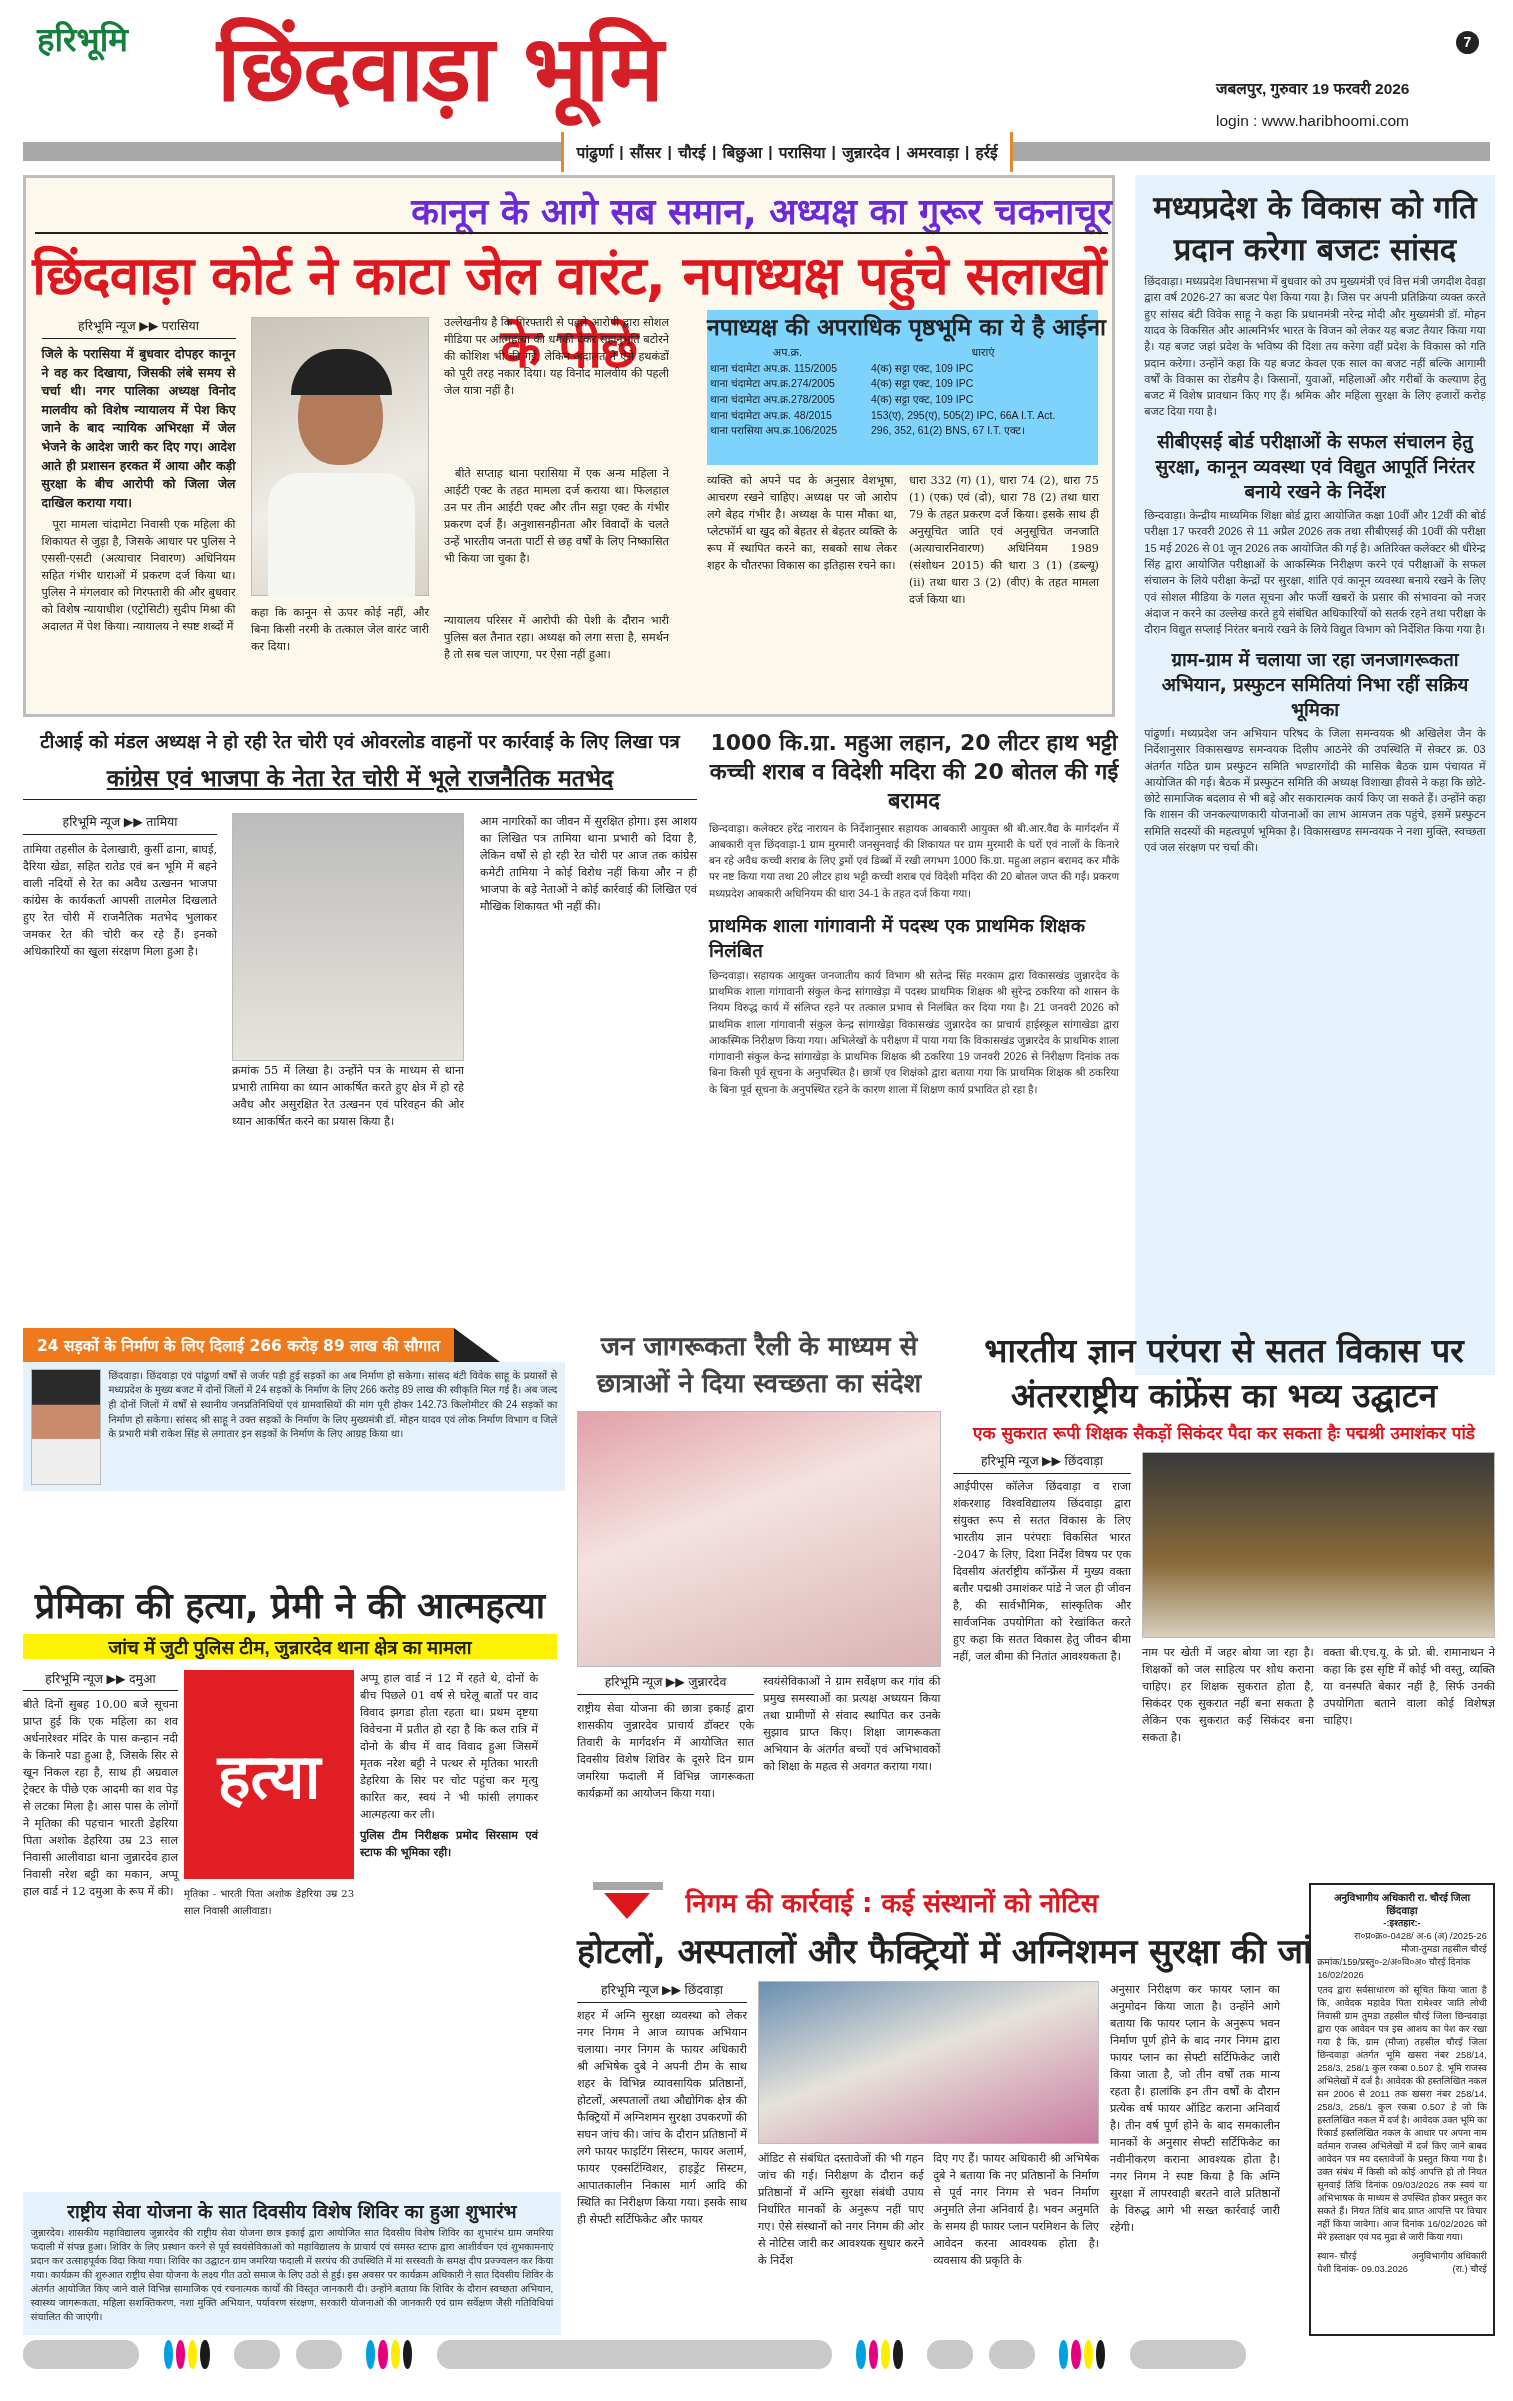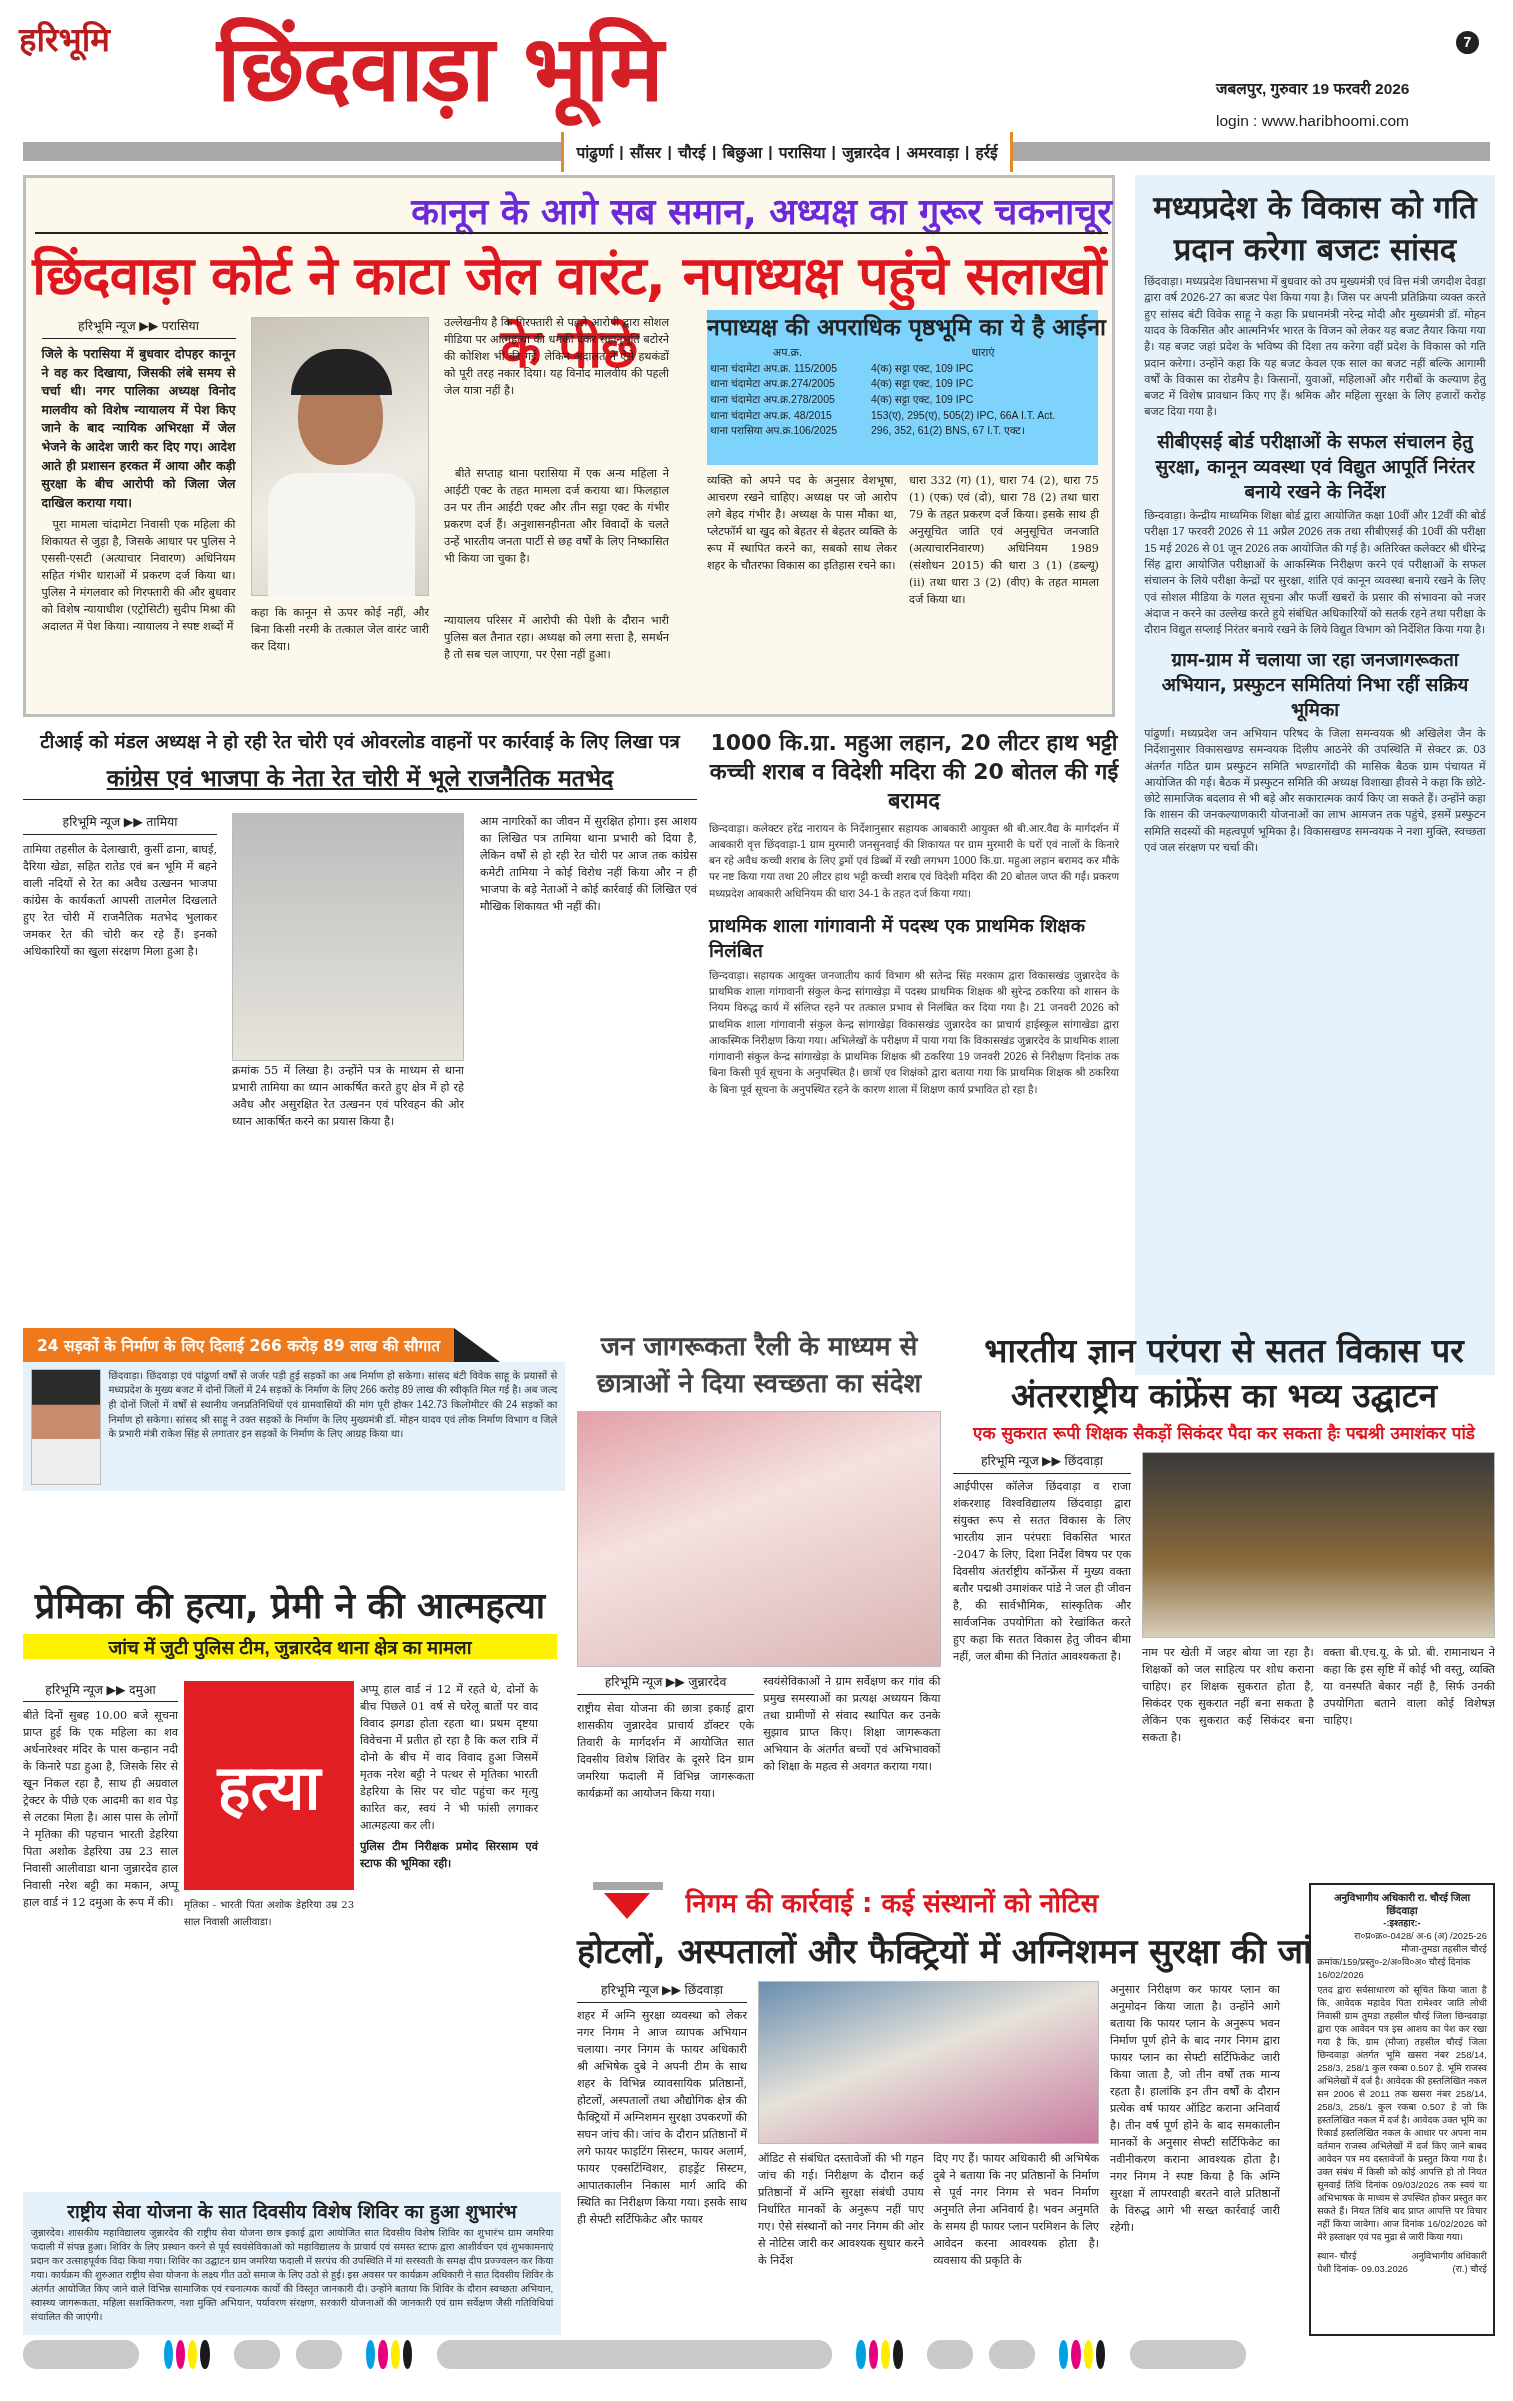--- a/index.html
+++ b/index.html
@@ -1,18 +1,18 @@
 <!DOCTYPE html>
 <html style="font-size:12.4px"><head>
 <meta charset="utf-8">
 <style>
 *{box-sizing:border-box;margin:0;padding:0}
 body{width:1514px;height:2401px;background:#fff;font-family:"Liberation Sans","DejaVu Sans",sans-serif;color:#222;position:relative;overflow:hidden}
 .abs{position:absolute}
-.masthead-brand{left:19px;top:15.5px;color:#b91c1c;font-size:33px;font-weight:bold;font-family:"DejaVu Sans",sans-serif}
+.masthead-brand{left:37px;top:15.5px;color:#15803d;font-size:33px;font-weight:bold;font-family:"DejaVu Sans",sans-serif}
 .masthead-title{left:217px;top:23px;color:#d41f26;font-size:91px;font-weight:bold;font-family:"DejaVu Sans",sans-serif;letter-spacing:-1.5px;line-height:1}
 .page-num{left:1456px;top:31px;width:23px;height:23px;border-radius:50%;background:#222;color:#fff;font-size:14px;font-weight:bold;text-align:center;line-height:23px}
 .dateline{left:1216px;top:77px;font-size:15.5px;color:#222;font-weight:bold}
 .login{left:1216px;top:112px;font-size:15.5px;color:#222}
 .navbar-strip{left:23px;top:142px;width:1467px;height:18.6px;background:#a8a8a8}
 .nav-box{left:561px;top:132px;height:40px;background:#fff;border-left:3.1px solid #e58a2b;border-right:3.1px solid #e58a2b;padding:0 12.4px;display:flex;align-items:center;gap:6.2px;font-size:15.5px;font-weight:bold}
 .nav-sep{color:#222}
 .lead{left:23px;top:175px;width:1092px;height:542px;background:#fdf8ec;border:3.1px solid #bdbdbd}
 .kicker{left:0;top:7.7px;width:100%;text-align:right;font-size:36px;font-weight:bold;color:#6d28d9;font-family:"DejaVu Sans",sans-serif}
 .kicker-rule{left:9.3px;top:54px;width:1073px;height:1.5px;background:#222}
@@ -186,21 +186,21 @@
         <div class="col" style="width:172px">नाम पर खेती में जहर बोया जा रहा है। शिक्षकों को जल साहित्य पर शोध कराना चाहिए। हर शिक्षक सुकरात होता है, सिकंदर एक सुकरात नहीं बना सकता है लेकिन एक सुकरात कई सिकंदर बना सकता है।</div>
         <div class="col" style="width:172px">वक्ता बी.एच.यू. के प्रो. बी. रामानाथन ने कहा कि इस सृष्टि में कोई भी वस्तु, व्यक्ति या वनस्पति बेकार नहीं है, सिर्फ उनकी उपयोगिता बताने वाला कोई विशेषज्ञ चाहिए।</div>
       </div>
     </div>
   </div>
 </div>
 
 <div class="abs" style="left:23px;top:1580px;width:534px;height:596px">
   <div class="sec-head" style="font-size:36px;text-align:center">प्रेमिका की हत्या, प्रेमी ने की आत्महत्या</div>
   <div class="yellow-band" style="margin-top:4.6px">जांच में जुटी पुलिस टीम, जुन्नारदेव थाना क्षेत्र का मामला</div>
-  <div style="display:flex;gap:6px;margin-top:22px">
+  <div style="display:flex;gap:6px;margin-top:11px">
     <div style="width:155px">
       <div class="byline">हरिभूमि न्यूज ▶▶ दमुआ</div>
       <div class="col" style="margin-top:4.6px">बीते दिनों सुबह 10.00 बजे सूचना प्राप्त हुई कि एक महिला का शव अर्धनारेश्वर मंदिर के पास कन्हान नदी के किनारे पडा हुआ है, जिसके सिर से खून निकल रहा है, साथ ही अग्रवाल ट्रेक्टर के पीछे एक आदमी का शव पेड़ से लटका मिला है। आस पास के लोगों ने मृतिका की पहचान भारती डेहरिया पिता अशोक डेहरिया उम्र 23 साल निवासी आलीवाडा थाना जुन्नारदेव हाल निवासी नरेश बट्टी का मकान, अप्पू हाल वार्ड नं 12 दमुआ के रूप में की।</div>
     </div>
     <div style="width:170px">
       <div class="hatya-img" style="height:209px">हत्या</div>
       <div class="col" style="margin-top:6.2px;font-size:10px">मृतिका - भारती पिता अशोक डेहरिया उम्र 23 साल निवासी आलीवाडा।</div>
     </div>
     <div style="width:178px">
       <div class="col">अप्पू हाल वार्ड नं 12 में रहते थे, दोनों के बीच पिछले 01 वर्ष से घरेलू बातों पर वाद विवाद झगडा होता रहता था। प्रथम दृष्टया विवेचना में प्रतीत हो रहा है कि कल रात्रि में दोनो के बीच में वाद विवाद हुआ जिसमें मृतक नरेश बट्टी ने पत्थर से मृतिका भारती डेहरिया के सिर पर चोट पहुंचा कर मृत्यु कारित कर, स्वयं ने भी फांसी लगाकर आत्महत्या कर ली।</div>

